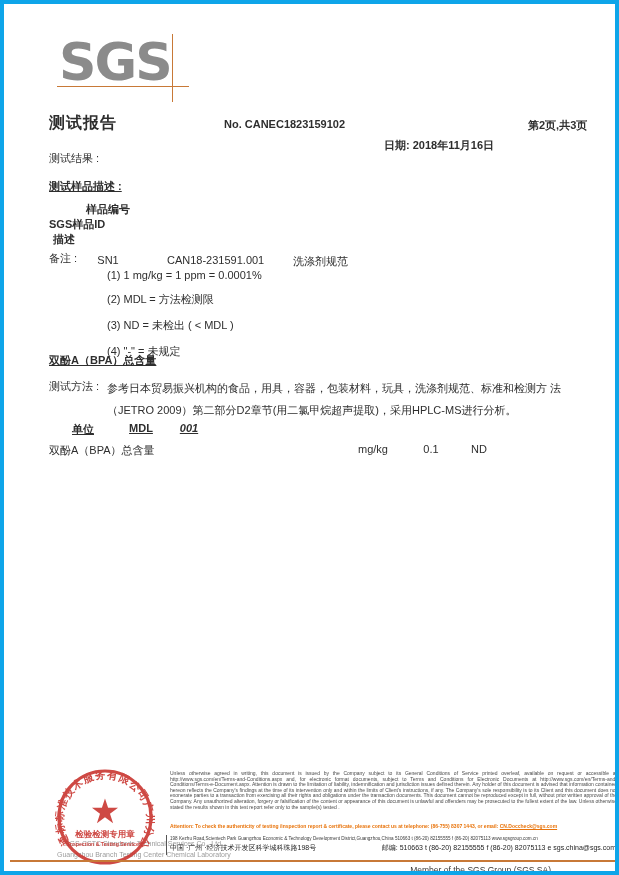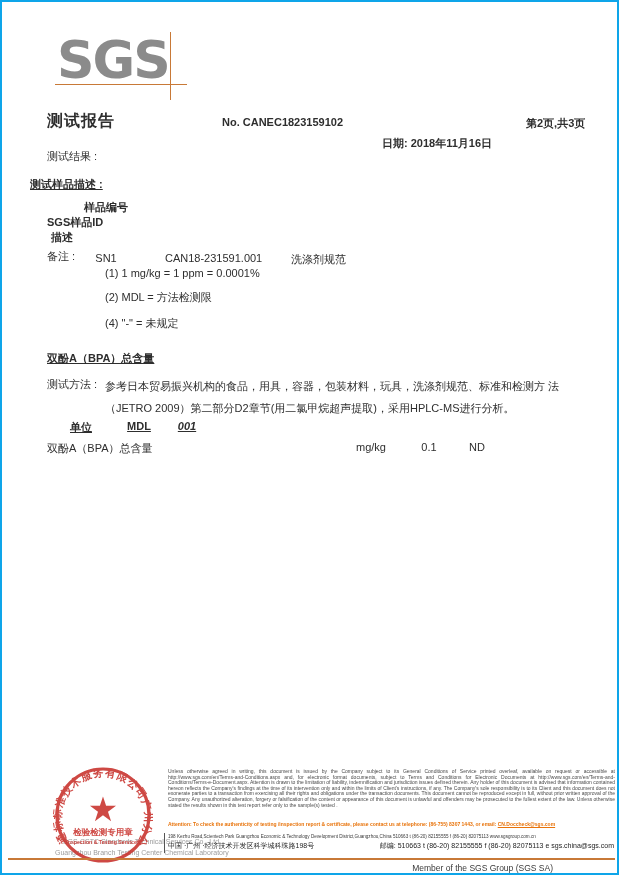--- a/index.html
+++ b/index.html
@@ -1,20 +1,20 @@
 <!DOCTYPE html>
 <html><head>
 <meta charset="utf-8">
 <style>
   * { margin:0; padding:0; box-sizing:border-box; }
   html,body { background:#ffffff; }
   body { font-family:"Liberation Sans","DejaVu Sans",sans-serif; color:#2e2e2e; }
   .page {
     position:relative; width:619px; height:875px; background:#ffffff;
-    border:2px solid #0ea5e9; overflow:hidden;
+    border:4px solid #0ea5e9; overflow:hidden;
   }
   .abs { position:absolute; }
   
   .logo-text { font-family:"DejaVu Sans","Liberation Sans",sans-serif; font-weight:bold;
     color:#8b8b8b; font-size:52px; letter-spacing:-2px; line-height:1; }
   .cross-h { background:#c87937; height:1px; }
   .cross-v { background:#c87937; width:1px; }
   
   .report-title { font-size:16px; font-weight:bold; letter-spacing:1px; }
   .hdr-txt { font-size:11px; }
@@ -63,39 +63,40 @@
   <div class="abs cross-h" style="left:53px; top:82px; width:132px;"></div>
   <div class="abs cross-v" style="left:168px; top:30px; height:68px;"></div>
 
   <div class="abs report-title" style="left:45px; top:109px;">测试报告</div>
   <div class="abs hdr-txt hdr-bold" style="left:200px; top:114px;margin-left:20px;">No. CANEC1823159102</div>
   <div class="abs hdr-txt hdr-bold" style="left:380px; top:126px;margin-top:8px;">日期: 2018年11月16日</div>
   <div class="abs hdr-txt hdr-bold" style="left:524px; top:114px;">第2页,共3页</div>
 
   <div class="abs body-txt" style="left:45px; top:147px;">测试结果 :</div>
 
-  <div class="abs body-txt b u" style="left:28px; top:175px;text-align:right;">测试样品描述 :</div>
+  <div class="abs body-txt b u" style="left:45px; top:175px;text-align:right;">测试样品描述 :</div>
 
   <div class="abs" style="left:45px; top:198px;">
     <div class="s-table s-head">
       <div class="s-c1">样品编号</div>
       <div class="s-c2">SGS样品ID</div>
       <div class="s-c3">描述</div>
     </div>
     <div class="s-table s-row">
       <div class="s-c1">SN1</div>
       <div class="s-c2">CAN18-231591.001</div>
       <div class="s-c3">洗涤剂规范</div>
     </div>
   </div>
 
   <div class="abs body-txt" style="left:45px; top:247px;">备注 :</div>
   <div class="abs" style="left:103px; top:265px;">
     <div class="note-line">(1) 1 mg/kg = 1 ppm = 0.0001%</div>
     <div class="note-line">(2) MDL = 方法检测限</div>
+    <div class="note-line">(3) ND = 未检出 ( &lt; MDL )</div>
     <div class="note-line">(4) "-" = 未规定</div>
   </div>
 
   <div class="abs body-txt b u" style="left:45px; top:349px;">双酚A（BPA）总含量</div>
 
   <div class="abs body-txt" style="left:45px; top:375px;">测试方法 :</div>
   <div class="abs method-text" style="left:103px; top:373px;">参考日本贸易振兴机构的食品，用具，容器，包装材料，玩具，洗涤剂规范、标准和检测方 法（JETRO 2009）第二部分D2章节(用二氯甲烷超声提取)，采用HPLC-MS进行分析。</div>
 
   <div class="abs" style="left:45px; top:418px;">
     <div class="r-row r-head">

